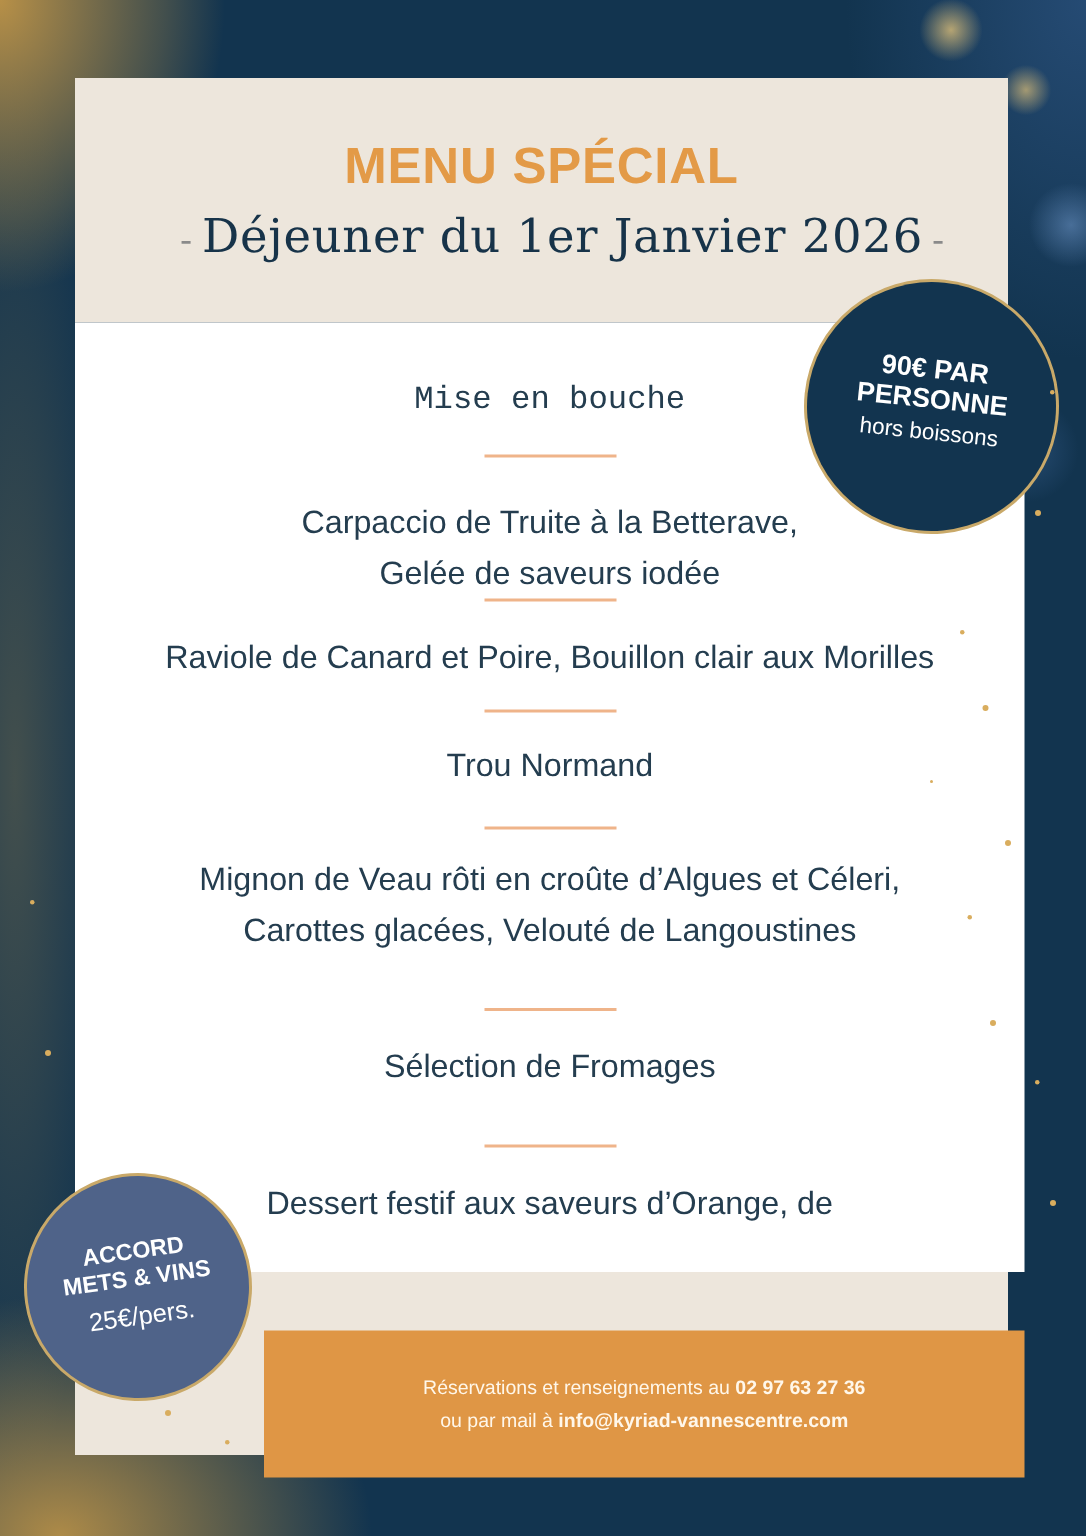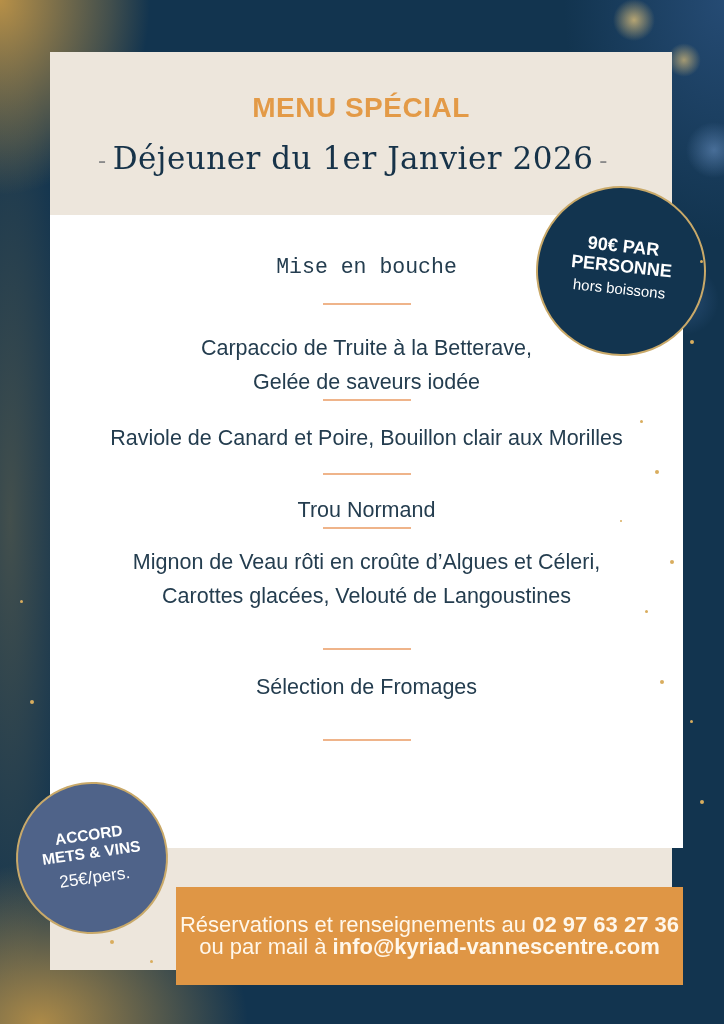--- a/index.html
+++ b/index.html
@@ -32,25 +32,25 @@
     .panel-main {
       position: absolute; left: 50px; top: 215px; width: 633px; height: 633px;
       background: #ffffff;
     }
     .panel-bottom {
       position: absolute; left: 50px; top: 848px; width: 622px; height: 122px;
       background: #ede6dc;
     }
     .title {
       position: absolute; left: 50px; top: 92px; width: 622px; text-align: center;
-      color: #e39a47; font-weight: bold; font-size: 28px; letter-spacing: 0.5px;
+      color: #e39a47; font-weight: bold; font-size: 34px; letter-spacing: 0.5px;
       font-family: "Liberation Sans", sans-serif;
     }
     .subtitle {
-      position: absolute; left: 42px; top: 140px; width: 622px; text-align: center;
+      position: absolute; left: 64px; top: 140px; width: 622px; text-align: center;
       color: #173349; font-size: 31px; font-family: "DejaVu Serif", serif;
       letter-spacing: 0.5px;
     }
     .subtitle .dash { color: #8a8a8a; font-size: 24px; margin: 0 6px; }
     .menu {
       position: absolute; left: 50px; top: 250px; width: 633px;
     }
     .course {
       text-align: center; color: #243d4f; font-size: 21.5px; line-height: 34px;
       font-family: "Liberation Sans", sans-serif;
@@ -74,21 +74,21 @@
       box-shadow: 0 0 0 2px #c9a969;
       color: #fff; text-align: center;
       transform: rotate(-8deg);
     }
     .badge-wine .l1 { position: absolute; top: 42px; left: 0; width: 100%; font-weight: bold; font-size: 15.5px; line-height: 18px; }
     .badge-wine .l2 { position: absolute; top: 60px; left: 0; width: 100%; font-weight: bold; font-size: 15.5px; line-height: 18px; }
     .badge-wine .l3 { position: absolute; top: 84px; left: 0; width: 100%; font-size: 17px; line-height: 20px; }
     .footer {
       position: absolute; left: 176px; top: 887px; width: 507px; height: 98px;
       background: #df9645; color: #fff7ea; text-align: center;
-      font-size: 22px; line-height: 22px;
+      font-size: 13px; line-height: 22px;
     }
     .footer .inner { position: absolute; top: 27px; left: 0; width: 100%; }
     .footer b { font-weight: bold; }
     .sparkle {
       position: absolute; border-radius: 50%; background: #d9ad5e;
     }
   </style>
 </head>
 <body>
 
@@ -111,34 +111,35 @@
   <div class="sep" style="margin-bottom:26px;"></div>
   <div class="course" style="">
     <div>Carpaccio de Truite à la Betterave,</div>
     <div>Gelée de saveurs iodée</div>
   </div>
   <div class="sep" style="margin-bottom:20px;"></div>
   <div class="course" style="margin-bottom:18px;">
     <div>Raviole de Canard et Poire, Bouillon clair aux Morilles</div>
   </div>
   <div class="sep" style="margin-bottom:18px;"></div>
-  <div class="course" style="margin-bottom:0;">
+  <div class="course" style="margin-bottom:24px;">
     <div>Trou Normand</div>
   </div>
   <div class="sep" style="margin-bottom:16px;"></div>
   <div class="course" style="margin-bottom:35px;">
     <div>Mignon de Veau rôti en croûte d’Algues et Céleri,</div>
     <div>Carottes glacées, Velouté de Langoustines</div>
   </div>
   <div class="sep" style="margin-bottom:20px;"></div>
   <div class="course" style="margin-bottom:35px;">
     <div>Sélection de Fromages</div>
   </div>
   <div class="sep" style="margin-bottom:20px;"></div>
   <div class="course">
+    <div>Dessert festif aux saveurs d’Orange, de</div>
   </div>
 </div>
 
 <div class="badge-price">
   <div class="l1">90€ PAR</div>
   <div class="l2">PERSONNE</div>
   <div class="l3">hors boissons</div>
 </div>
 
 <div class="badge-wine">

